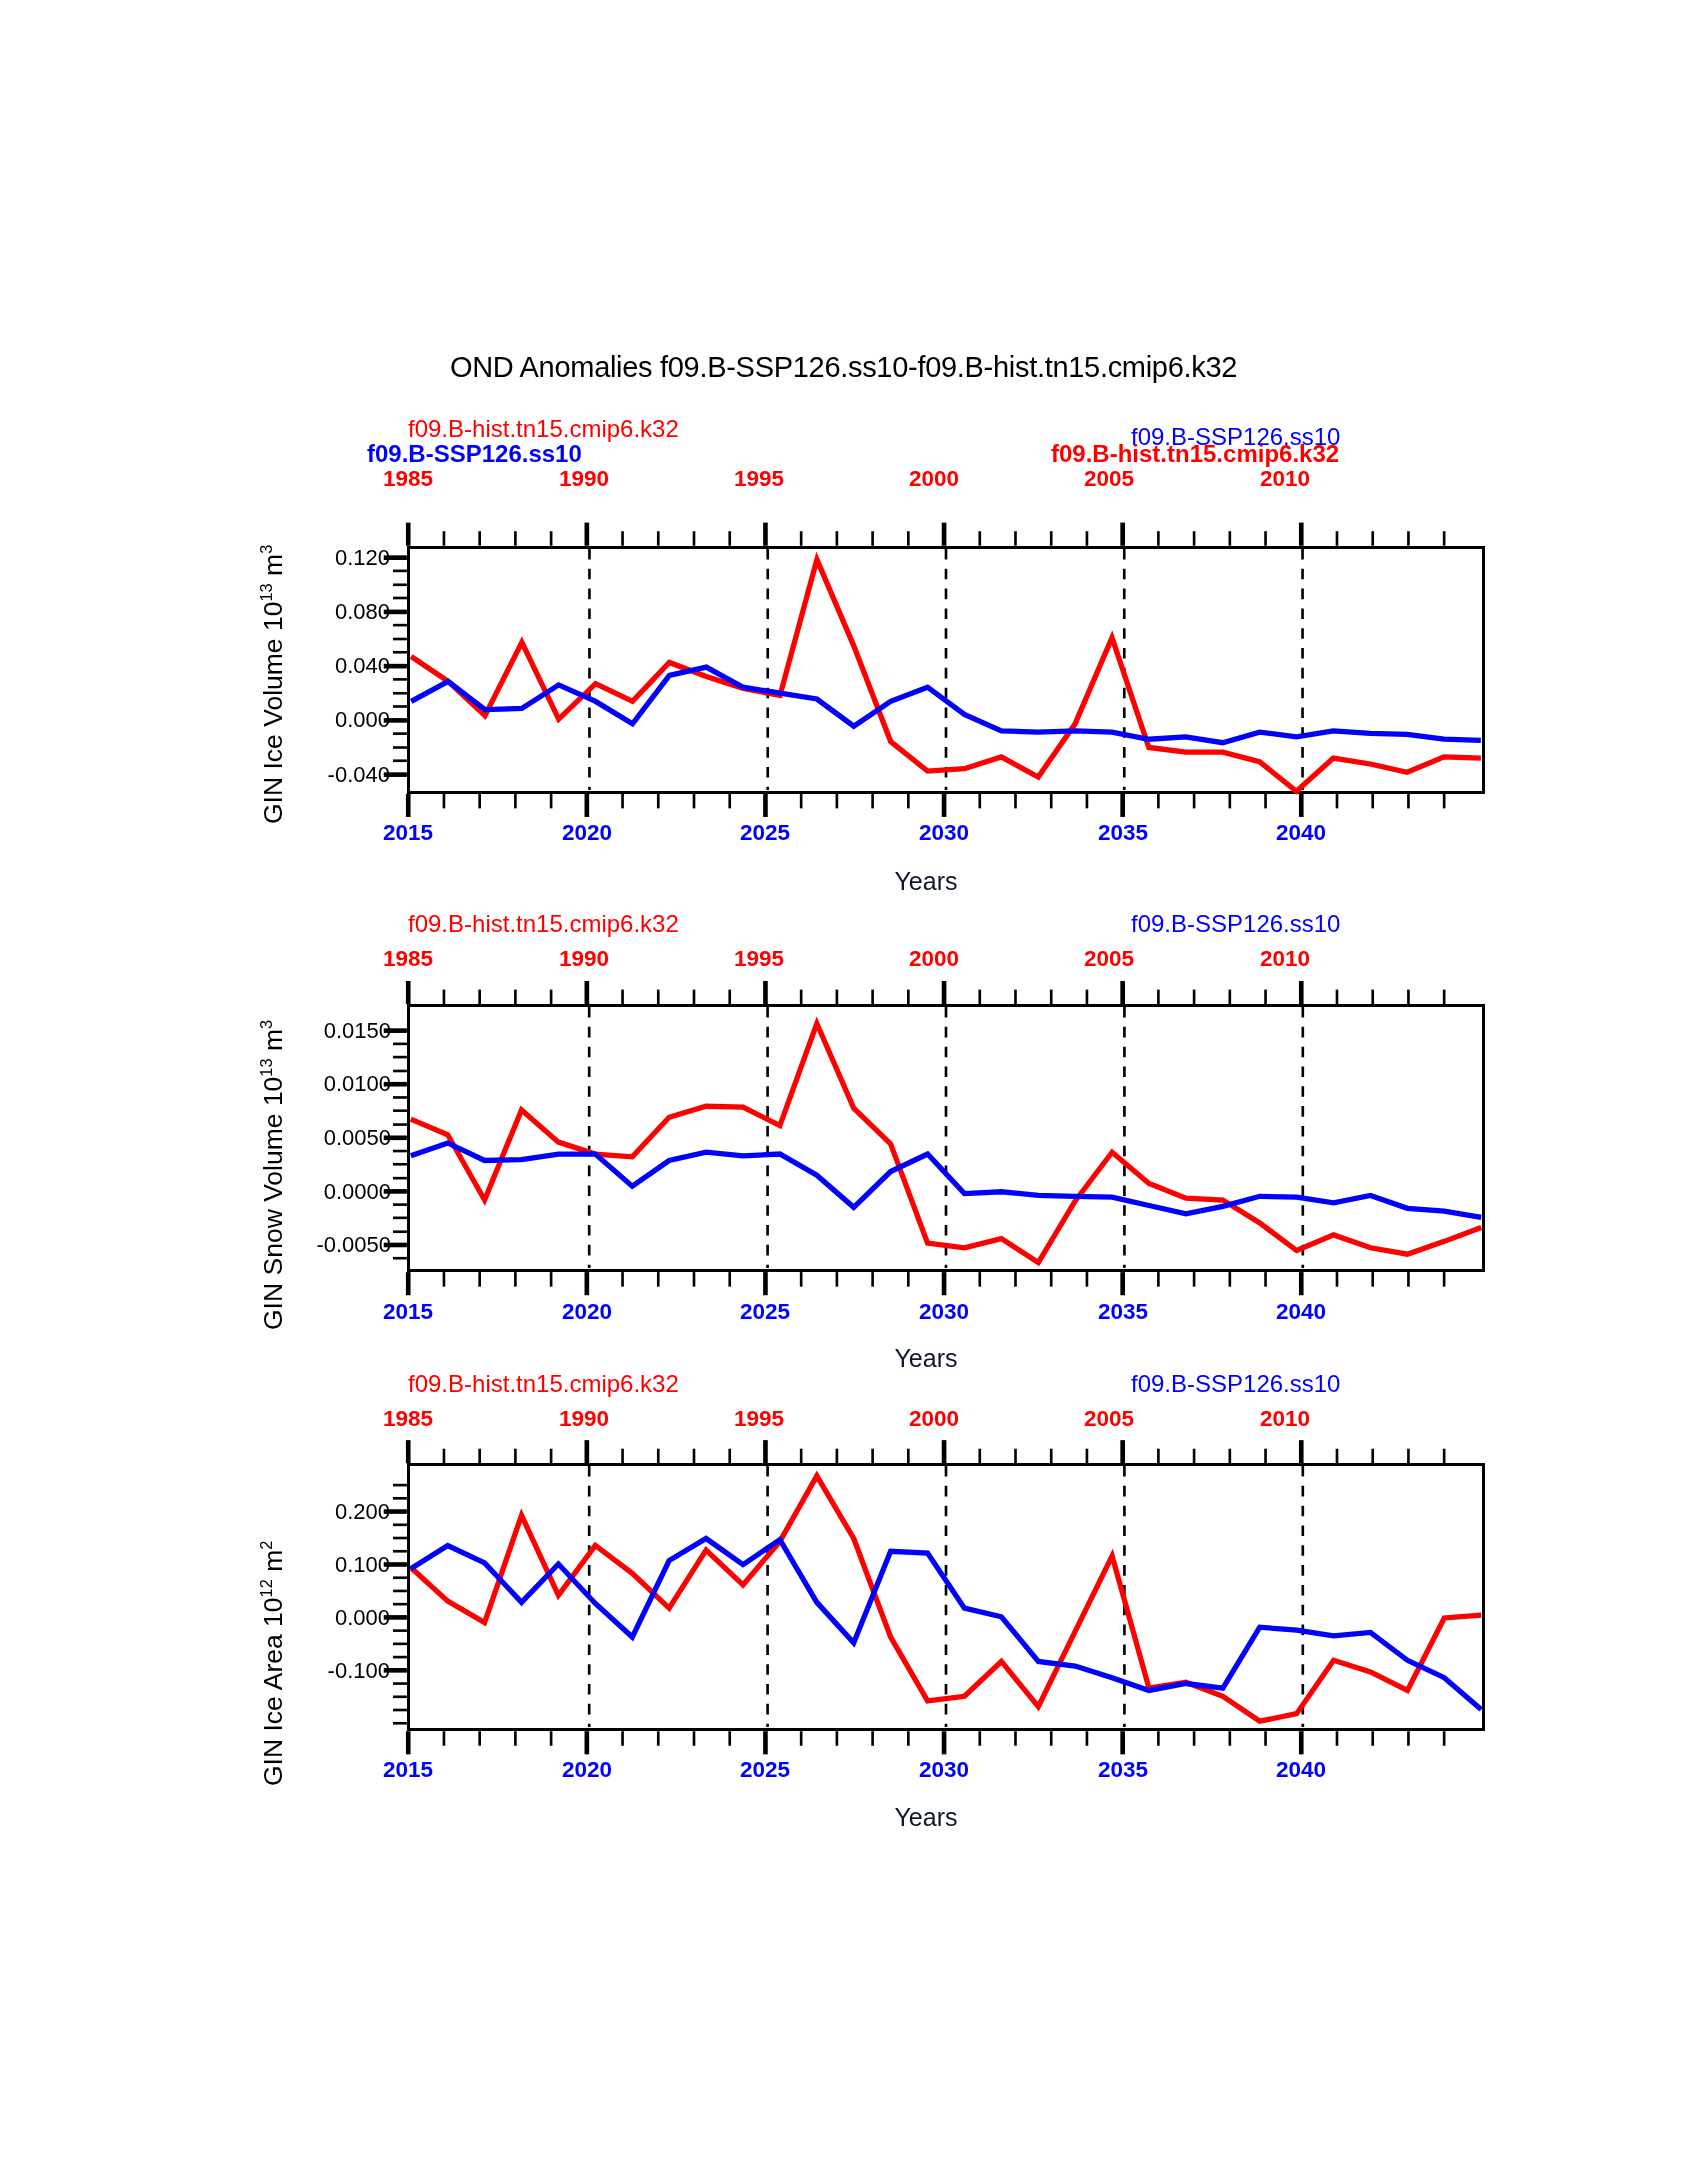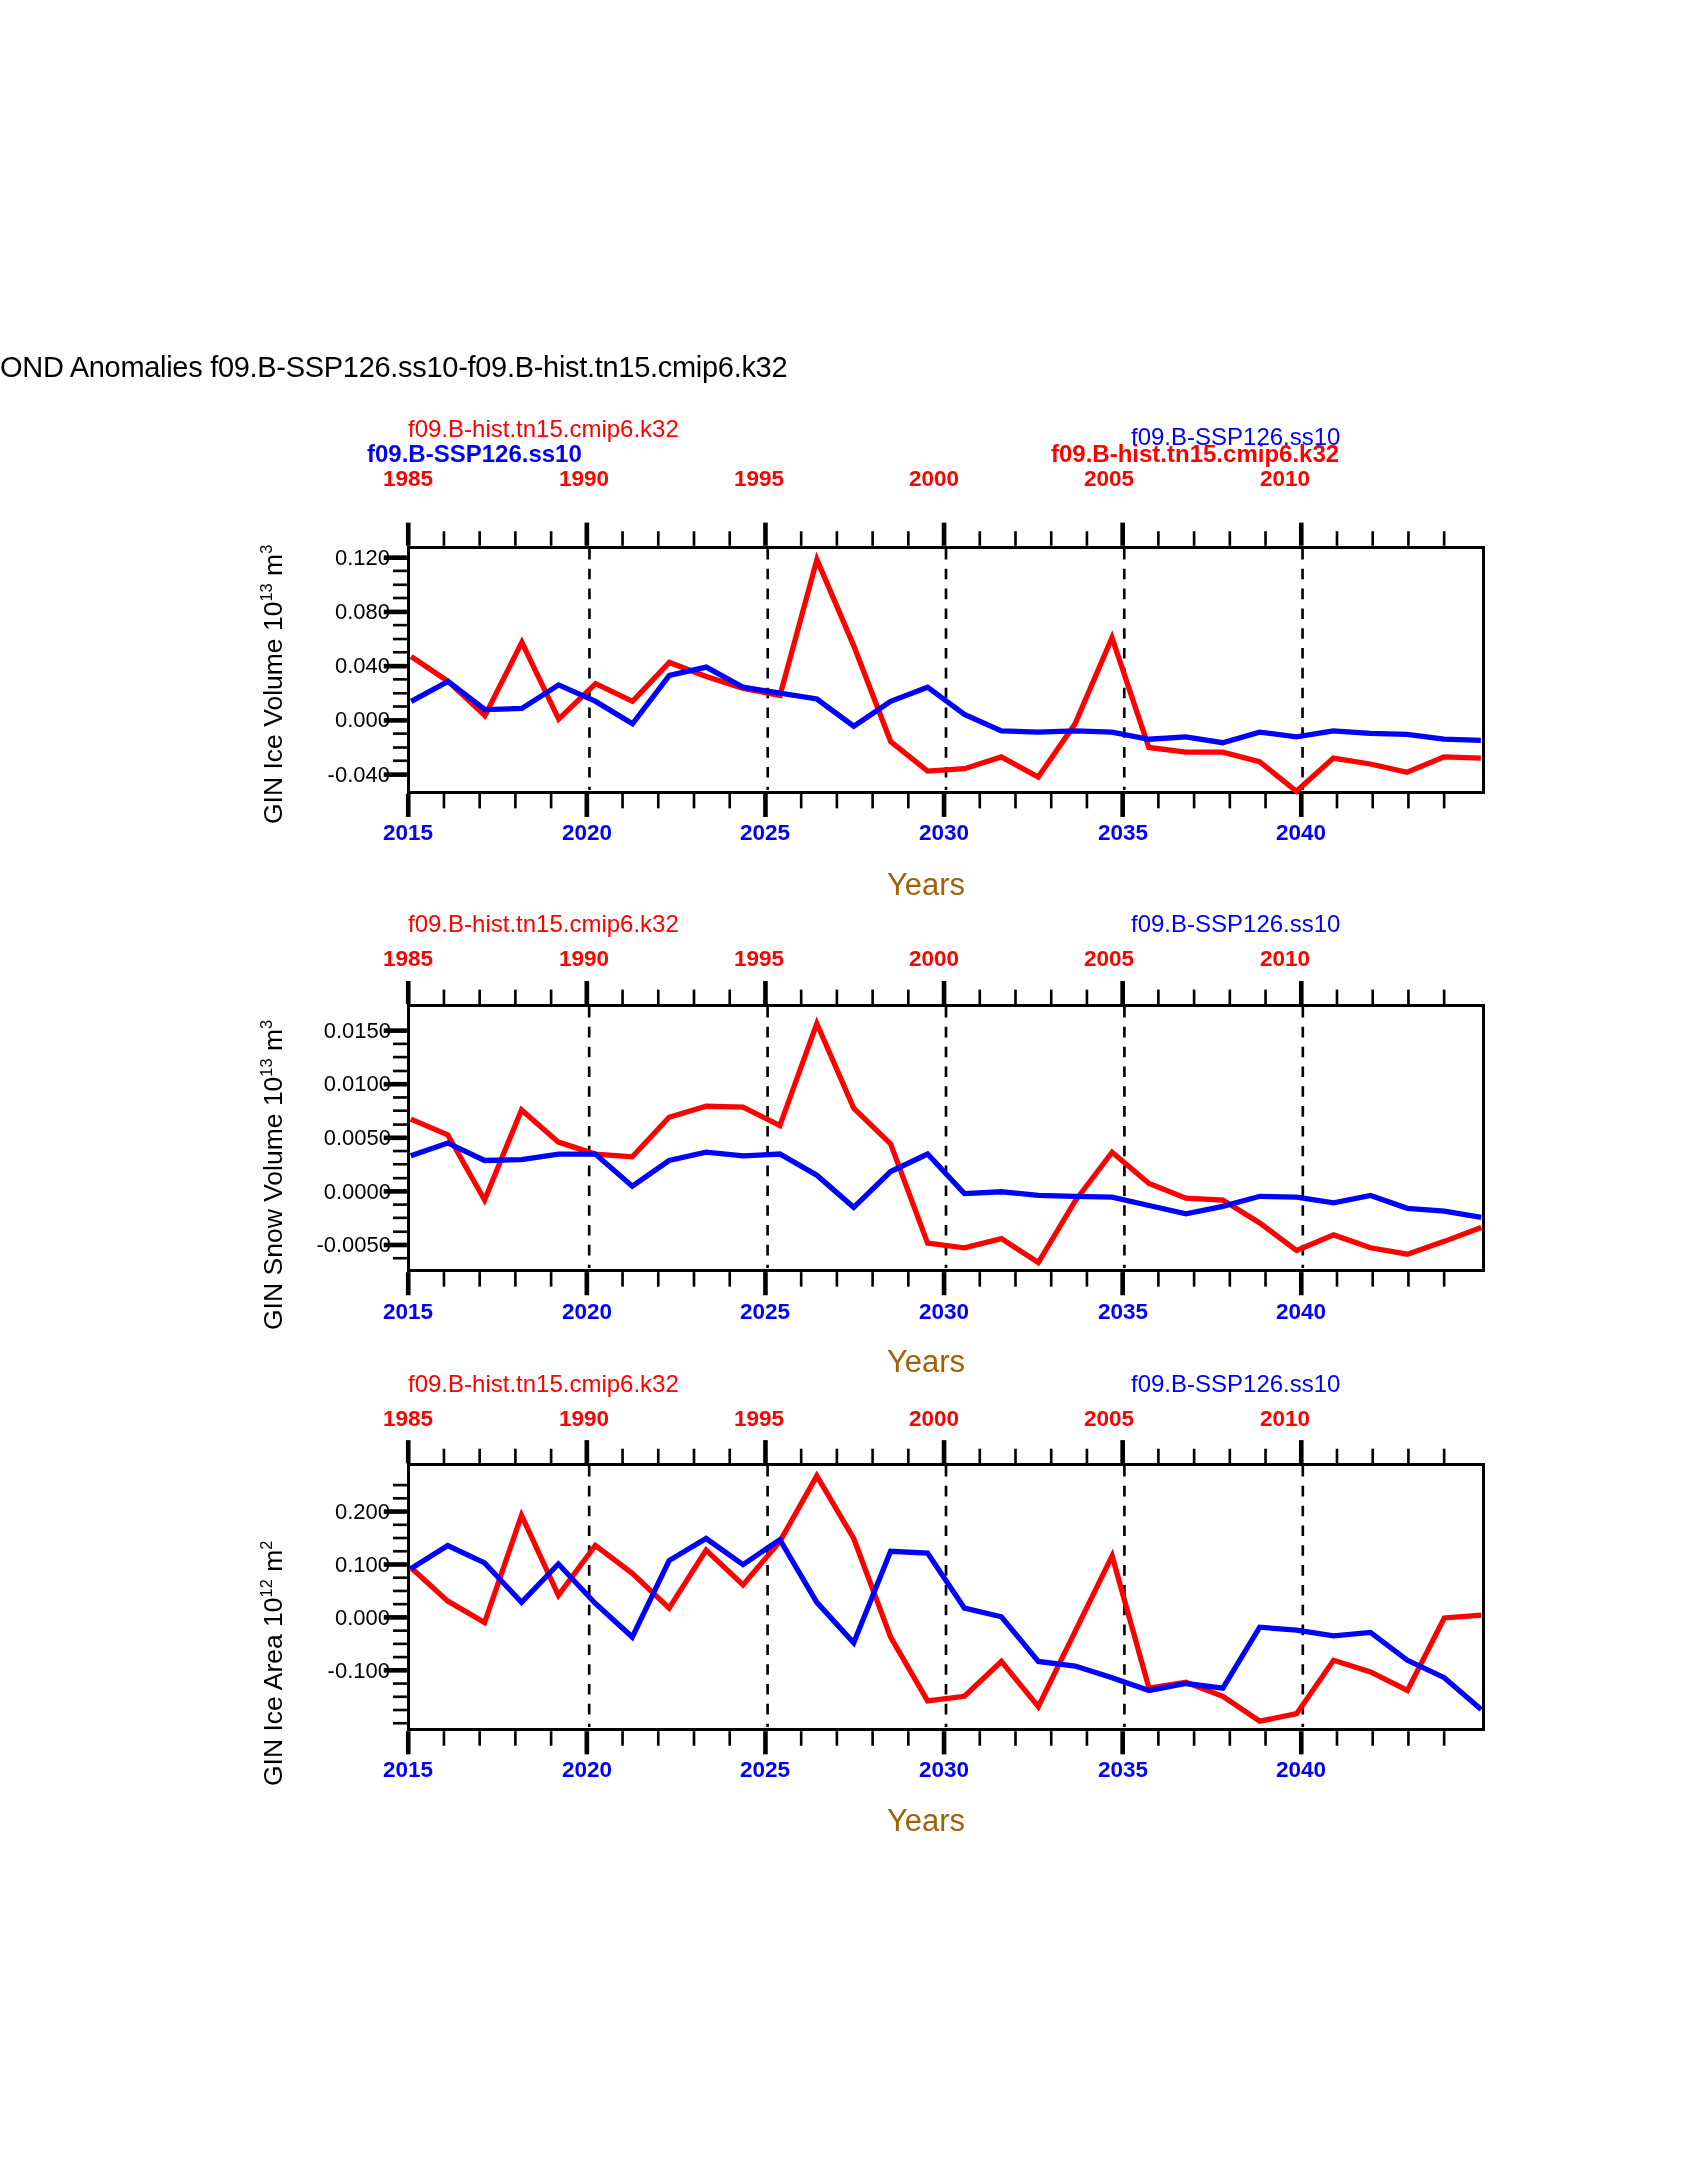--- a/index.html
+++ b/index.html
@@ -20,21 +20,21 @@
     position: absolute;
     inset: 0;
   }
 
   
   .main-title {
     position: absolute;
     left: 0;
     top: 530;
     width: 1687px;
-    text-align: left;
+    text-align: center;
     font-size: 29px;
     letter-spacing: -0.3px;
     color: #000;
     white-space: nowrap;
   }
 
   
   .panel {
     position: absolute;
     left: 0;
@@ -86,22 +86,22 @@
     font-size: 22px;
     color: #000;
     white-space: nowrap;
     text-align: right;
     transform: translateY(-50%);
   }
 
   
   .axis-title-x {
     position: absolute;
-    font-size: 31px;
-    color: #a16207;
+    font-size: 25px;
+    color: #0f172a;
     white-space: nowrap;
     transform: translateX(-50%);
   }
   .axis-title-y {
     position: absolute;
     font-size: 26.5px;
     color: #000;
     white-space: nowrap;
     transform-origin: 0 0;
     transform: rotate(-90deg);

